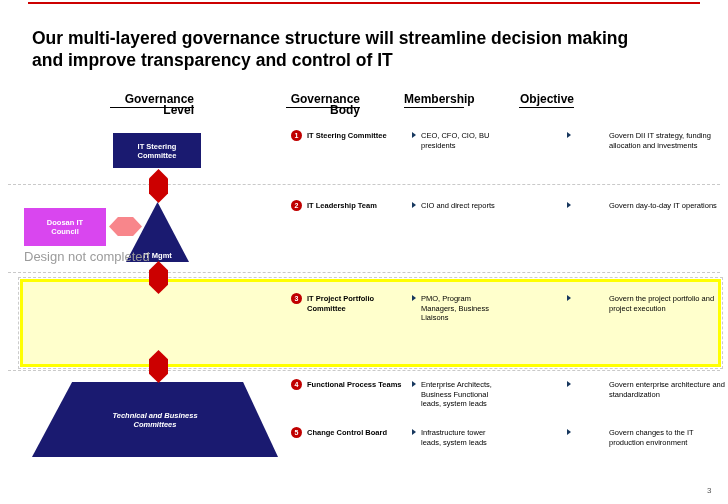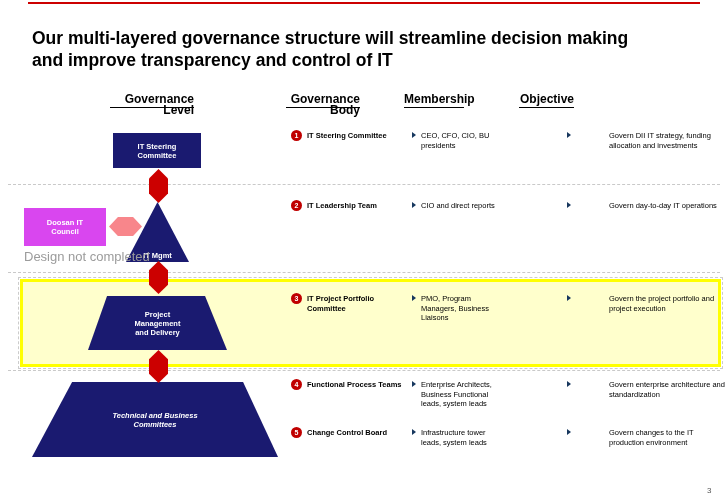--- a/index.html
+++ b/index.html
@@ -86,23 +86,20 @@
   <div class="highlight"></div>
 
   <div class="shape navy steering">
     <span>IT Steering Committee</span>
   </div>
   <div class="diamond d1"></div>
   <div class="shape navy triangle">
     <span>IT Mgmt</span>
   </div>
   <div class="diamond d2"></div>
-  <div class="shape navy trap1">
-    <span>Project Management and Delivery</span>
-  </div>
   <div class="diamond d3"></div>
   <div class="shape navy trap2">
     <span>Technical and Business Committees</span>
   </div>
 
   <div class="shape doosan">
     <span>Doosan IT Council</span>
   </div>
   <div class="design-note">Design not completed</div>
   <div class="pink-arrow"></div>

